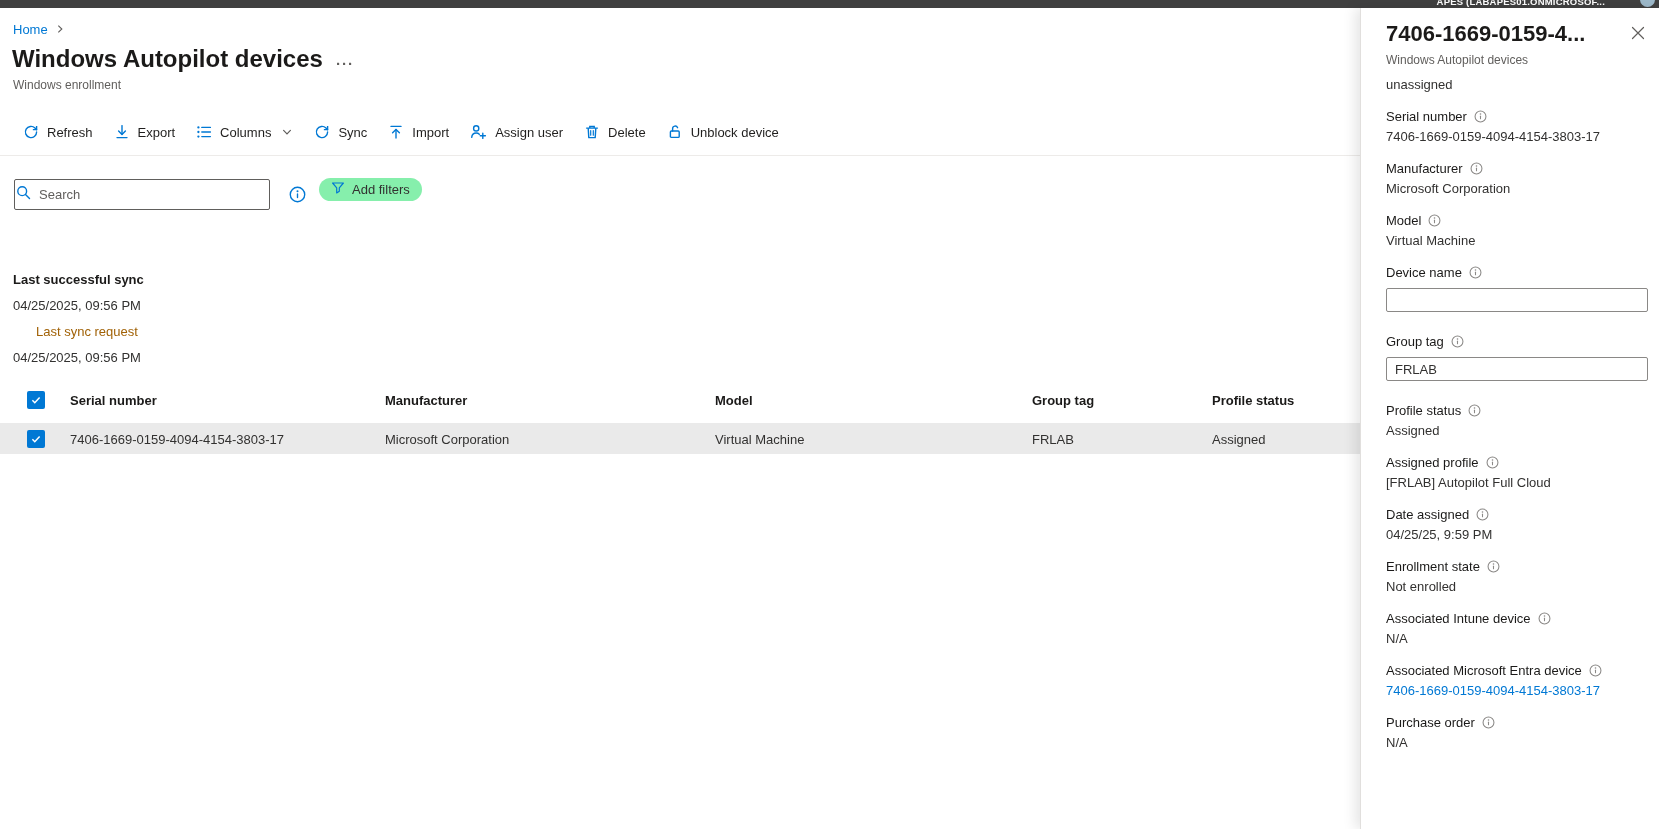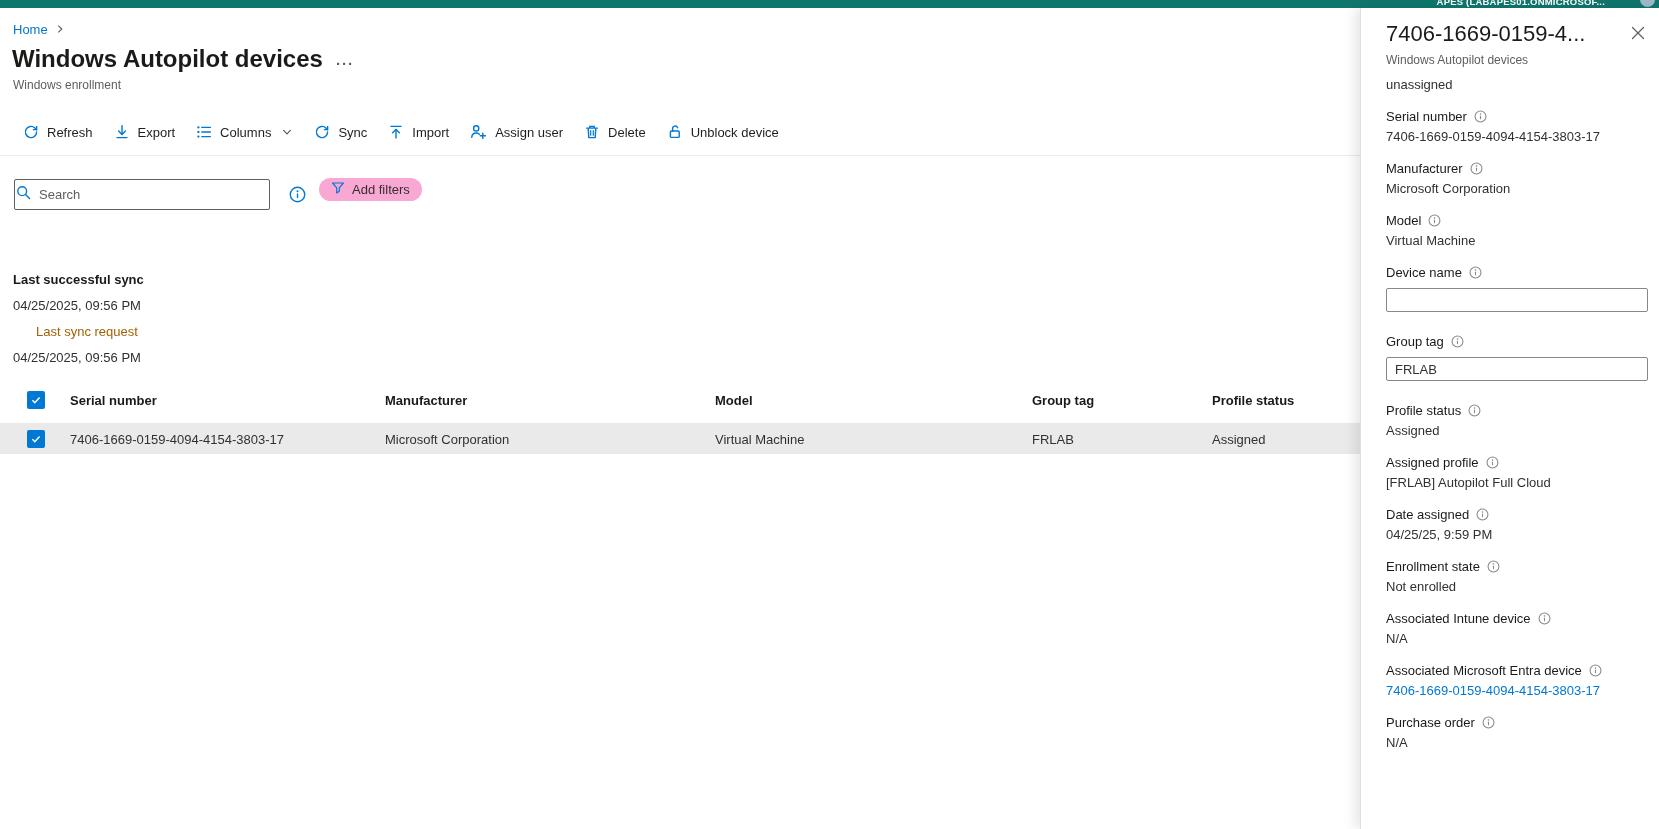--- a/index.html
+++ b/index.html
@@ -1,21 +1,21 @@
 <!DOCTYPE html>
 <html><head>
 <meta charset="utf-8">
 <style>
   * { margin:0; padding:0; box-sizing:border-box; }
   html,body { width:1659px; height:829px; overflow:hidden; background:#fff;
     font-family:"Liberation Sans","DejaVu Sans",sans-serif; }
   .app { position:relative; width:1659px; height:829px; background:#fff; overflow:hidden; }
 
   
-  .topbar { position:absolute; left:0; top:0; width:100%; height:8px; background:#0f766e; overflow:hidden; }
+  .topbar { position:absolute; left:0; top:0; width:100%; height:8px; background:#404040; overflow:hidden; }
   .topbar-tenant { position:absolute; right:54px; top:-4px; color:#fff; font-size:9.5px; font-weight:700;
     letter-spacing:.2px; white-space:nowrap; }
   .topbar-avatar { position:absolute; right:4px; top:-8px; width:15px; height:15px; border-radius:50%;
     background:#9db9ca; }
 
   
   .main { position:absolute; left:0; top:8px; width:1360px; height:790px; background:#fff; }
   .breadcrumb { position:absolute; left:13px; top:14px; display:flex; align-items:center; gap:7px; font-size:13px; }
   .breadcrumb-home { color:#0078d4; cursor:pointer; }
   .page-title { position:absolute; left:12px; top:37px; font-size:24px; font-weight:700; color:#1b1a19; }
@@ -29,41 +29,41 @@
   .toolbar-item svg { display:block; }
   .toolbar-divider { position:absolute; left:0; top:147px; width:1360px; border-top:1px solid #edebe9; }
 
   .search-box { position:absolute; left:14px; top:171px; width:256px; height:31px; border:1px solid #605e5c;
     border-radius:2px; background:#fff; display:flex; align-items:center; gap:8px; padding:0 1px; }
   .search-input { flex:1; border:none; outline:none; font-size:13px; color:#323130; background:transparent;
     font-family:inherit; }
   .search-input::placeholder { color:#605e5c; opacity:1; }
   .search-info { position:absolute; left:289px; top:178px; width:17px; height:17px; cursor:pointer; }
   .add-filters { position:absolute; left:319px; top:170px; height:23px; display:inline-flex; align-items:center;
-    gap:7px; background:#f9a8d4; border-radius:12px; padding:0 12px; font-size:13px; color:#323130; cursor:pointer; }
+    gap:7px; background:#86efac; border-radius:12px; padding:0 12px; font-size:13px; color:#323130; cursor:pointer; }
 
   .description { position:absolute; left:13px; top:232px; font-size:13px; color:#323130; }
   .sync-label-1 { position:absolute; left:13px; top:264px; font-size:13px; font-weight:700; color:#1b1a19; }
   .sync-value-1 { position:absolute; left:13px; top:290px; font-size:13px; color:#323130; }
   .sync-label-2 { position:absolute; left:13px; top:316px; font-size:13px; font-weight:400; color:#a16207;padding-left:23px; }
   .sync-value-2 { position:absolute; left:13px; top:342px; font-size:13px; color:#323130; }
 
   .grid-header { position:absolute; left:0; top:376px; width:1360px; height:32px; background:#fff; }
   .grid-row { position:absolute; left:0; top:415px; width:1360px; height:31px; background:#eaeaea; cursor:pointer; }
   .cell { position:absolute; top:50%; transform:translateY(-50%); font-size:13px; color:#323130; white-space:nowrap; }
   .cell.hdr { font-weight:700; color:#1b1a19; }
   .c-check { left:27px; } .c-serial { left:70px; } .c-manu { left:385px; }
   .c-model { left:715px; } .c-tag { left:1032px; } .c-status { left:1212px; }
   .checkbox { width:18px; height:18px; background:#0078d4; border-radius:2px; display:flex; align-items:center;
     justify-content:center; cursor:pointer; }
 
   
   .panel { position:absolute; left:1360px; top:8px; width:299px; height:821px; background:#fff;
     border-left:1px solid #e1dfdd; box-shadow:-5px 0 12px rgba(0,0,0,.10); }
-  .panel-title { position:absolute; left:25px; top:13px; font-size:22px; font-weight:400; color:#1b1a19;
+  .panel-title { position:absolute; left:25px; top:13px; font-size:22px; font-weight:700; color:#1b1a19;
     white-space:nowrap; }
   .panel-close { position:absolute; right:13px; top:17px; width:16px; height:16px; cursor:pointer; }
   .panel-subtitle { position:absolute; left:25px; top:45px; font-size:12px; color:#605e5c; }
   .panel-status { position:absolute; left:25px; top:69px; font-size:13px; color:#323130; }
   .panel-fields { position:absolute; left:25px; top:100px; right:11px; }
   .pfield { margin-bottom:15px; }
   .pfield--input { margin-bottom:21px; }
   .pfield-label-row { display:flex; align-items:center; gap:7px; height:16px; }
   .pfield-label { font-size:13px; color:#1b1a19; }
   .pfield-value { font-size:13px; color:#323130; margin-top:5px; line-height:16px; }

